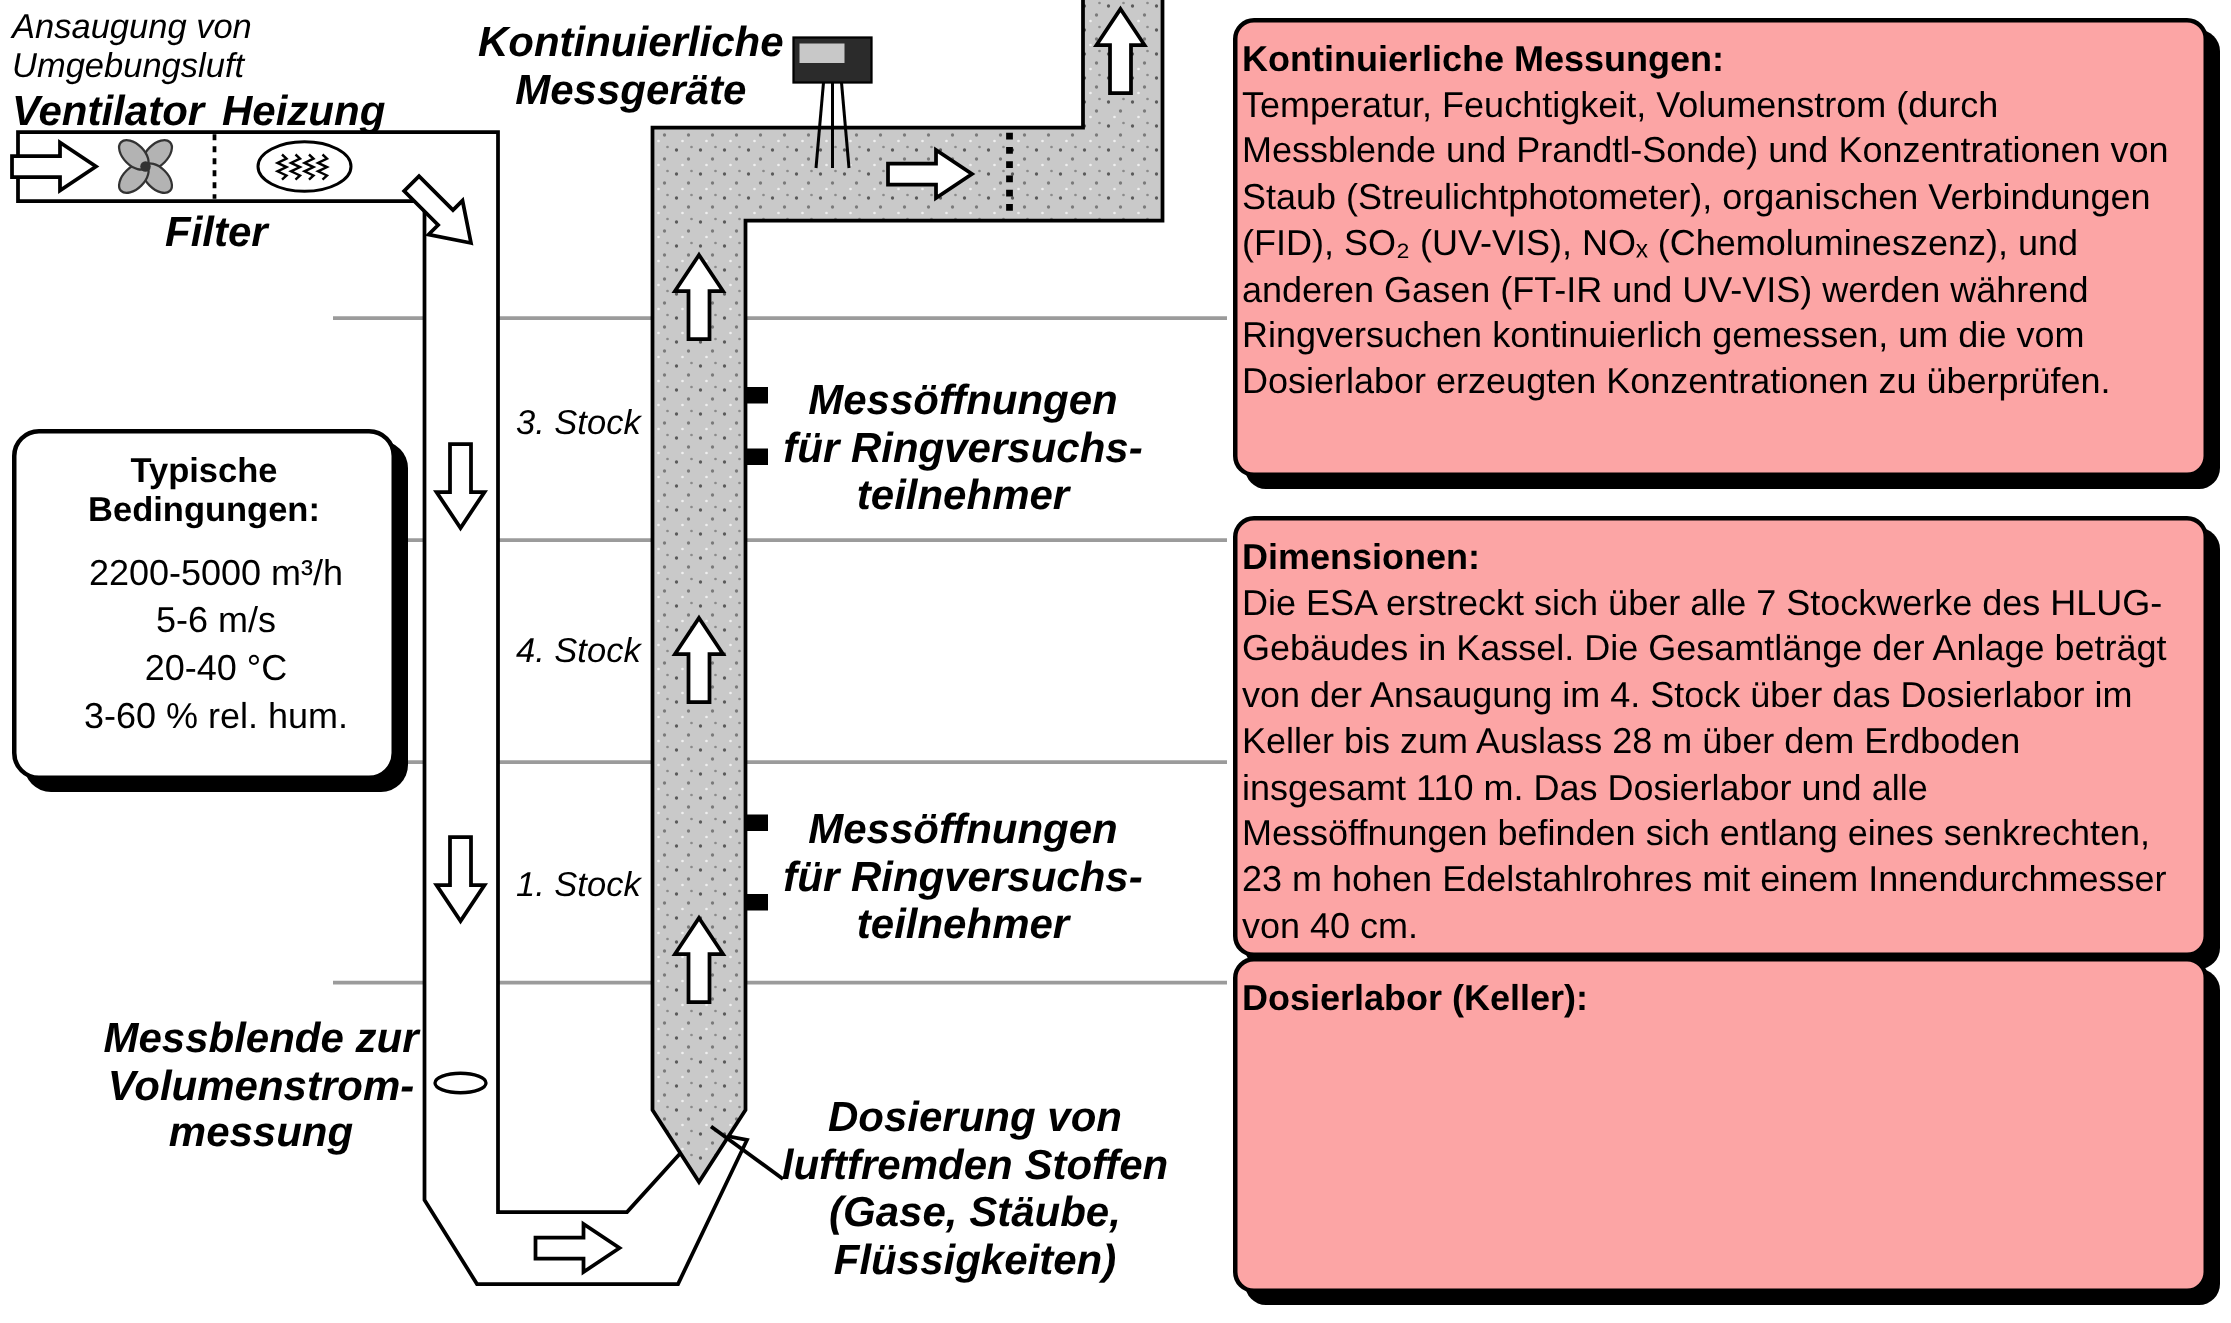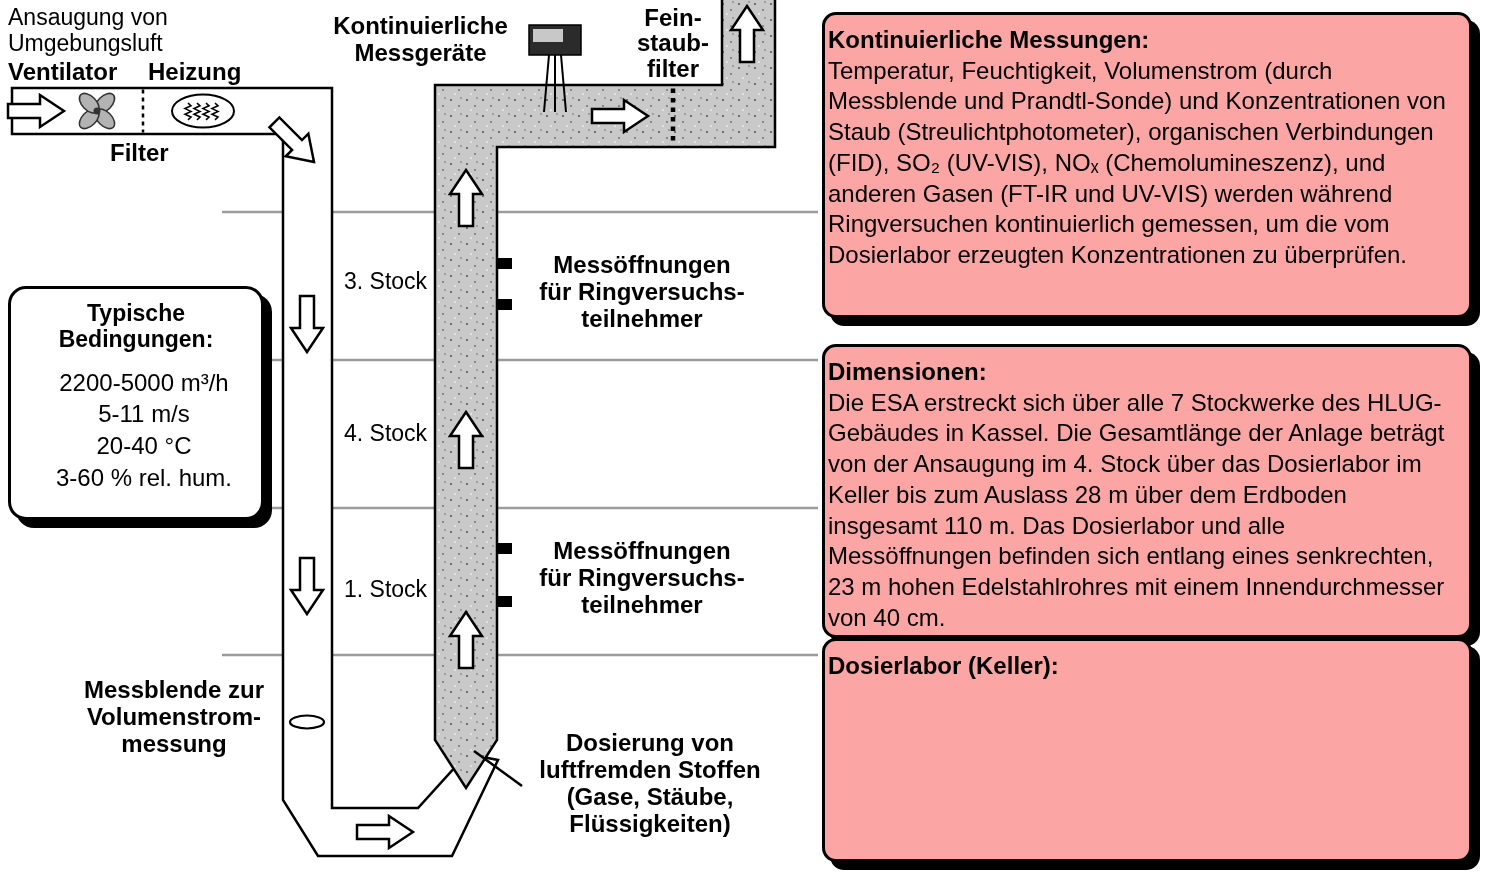--- a/index.html
+++ b/index.html
@@ -2,24 +2,24 @@
 <html><head>
 <meta charset="utf-8">
 <style>
   html,body{margin:0;padding:0;background:#fff;}
   .stage{
     position:relative;width:1487px;height:882px;background:#ffffff;
     font-family:"Liberation Sans","DejaVu Sans",sans-serif;color:#000;overflow:hidden;
   }
   .stage svg{position:absolute;left:0;top:0;}
   .lbl{
-    position:absolute;font-weight:700;font-size:24px;line-height:1.13;
-    white-space:pre-line;color:#000;
+    position:absolute;font-weight:700;font-size:28px;line-height:1.13;
+    white-space:pre-line;color:#000;font-style:italic;
   }
-  .it{font-weight:400;font-size:23px;}
+  .it{font-style:italic;font-weight:400;font-size:23px;}
   .ctr{text-align:center;}
   .cond-box{
     position:absolute;left:8px;top:286px;width:256px;height:234px;box-sizing:border-box;
     background:#fff;border:3.5px solid #000;border-radius:18px;
     box-shadow:8px 8px 0 #000;text-align:center;padding-top:12px;
   }
   .cond-title{font-weight:700;font-size:23px;line-height:1.12;white-space:pre-line;}
   .cond-lines{margin-top:14px;font-size:24px;line-height:1.32;padding-left:16px;}
   .info-box{
     position:absolute;left:822px;width:650px;box-sizing:border-box;background:#fca5a5;
@@ -114,23 +114,20 @@
     <line x1="474" y1="751" x2="522" y2="786" stroke="#000" stroke-width="2.5"></line>
   </svg>
 
   <div class="lbl it" style="left:8px;top:4px;">Ansaugung von
 Umgebungsluft</div>
   <div class="lbl" style="left:8px;top:58px;">Ventilator</div>
   <div class="lbl" style="left:148px;top:58px;">Heizung</div>
   <div class="lbl" style="left:110px;top:139px;">Filter</div>
   <div class="lbl ctr" style="left:318px;top:12px;width:205px;">Kontinuierliche
 Messgeräte</div>
-  <div class="lbl ctr" style="left:628px;top:5px;width:90px;line-height:1.06;">Fein-
-staub-
-filter</div>
   <div class="lbl it" style="left:344px;top:268px;">3. Stock</div>
   <div class="lbl it" style="left:344px;top:420px;">4. Stock</div>
   <div class="lbl it" style="left:344px;top:564px;margin-top:12px;">1. Stock</div>
   <div class="lbl ctr" style="left:518px;top:251px;width:248px;">Messöffnungen
 für Ringversuchs-
 teilnehmer</div>
   <div class="lbl ctr" style="left:518px;top:537px;width:248px;">Messöffnungen
 für Ringversuchs-
 teilnehmer</div>
   <div class="lbl ctr" style="left:55px;top:676px;width:238px;">Messblende zur
@@ -139,21 +136,21 @@
   <div class="lbl ctr" style="left:515px;top:729px;width:270px;">Dosierung von
 luftfremden Stoffen
 (Gase, Stäube,
 Flüssigkeiten)</div>
 
   <div class="cond-box">
     <div class="cond-title">Typische
 Bedingungen:</div>
     <div class="cond-lines">
       <div>2200-5000 m³/h</div>
-      <div>5-11 m/s</div>
+      <div>5-6 m/s</div>
       <div>20-40 °C</div>
       <div>3-60 % rel. hum.</div>
     </div>
   </div>
 
   <div class="info-box" style="top:12px;height:306px;">
     <div class="info-title">Kontinuierliche Messungen:</div>
     <div>Temperatur, Feuchtigkeit, Volumenstrom (durch Messblende und Prandtl-Sonde) und Konzentrationen von Staub (Streulichtphotometer), organischen Verbindungen (FID), SO₂ (UV-VIS), NOₓ (Chemolumineszenz), und anderen Gasen (FT-IR und UV-VIS) werden während Ringversuchen kontinuierlich gemessen, um die vom Dosierlabor erzeugten Konzentrationen zu überprüfen.</div>
   </div>
   <div class="info-box" style="top:344px;height:294px;">

